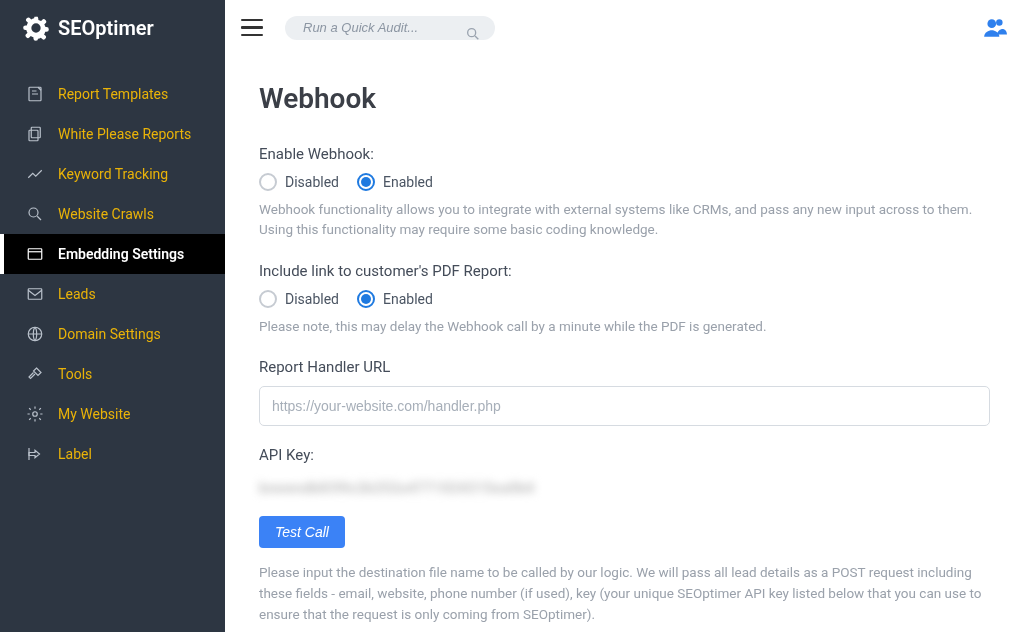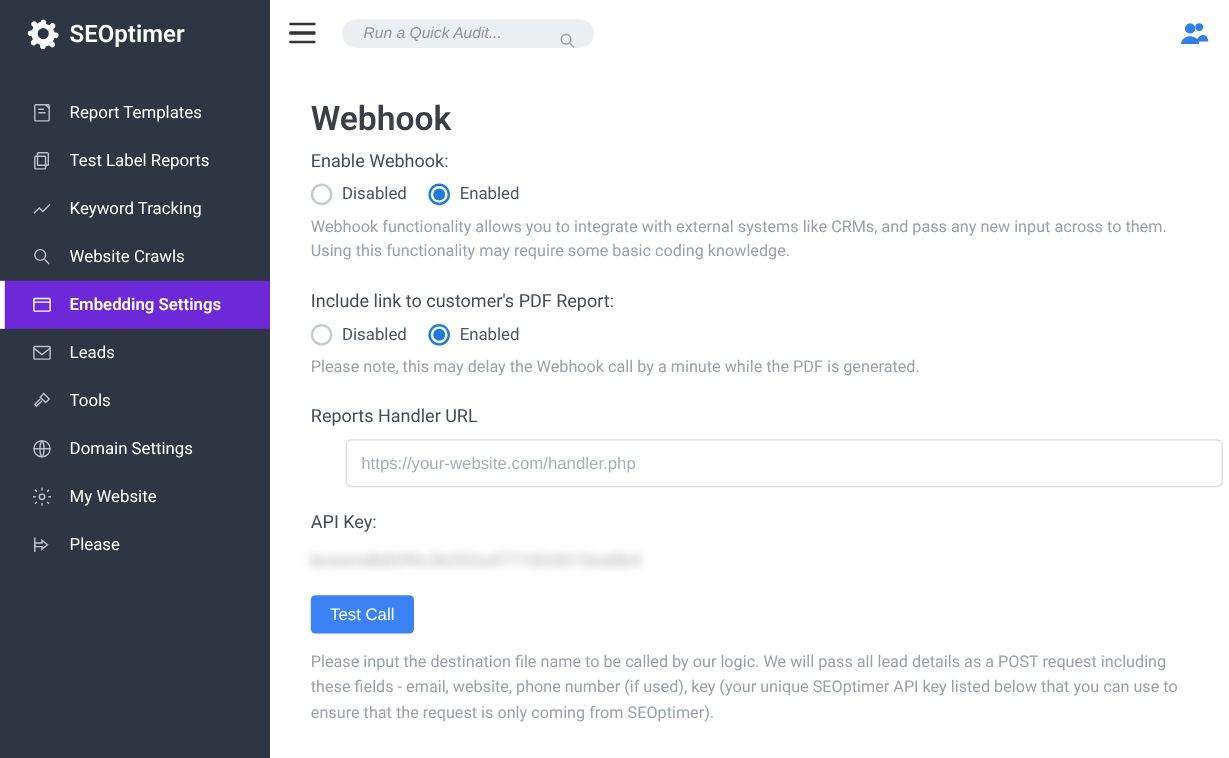--- a/index.html
+++ b/index.html
@@ -5,53 +5,53 @@
   * { box-sizing: border-box; margin: 0; padding: 0; }
   body { font-family: -apple-system, BlinkMacSystemFont, "Segoe UI", Roboto, "Helvetica Neue", Arial, sans-serif; color: #333; background: #fff; }
   .app { display: flex; width: 100%; height: 632px; }
 
   
   .sidebar { width: 225px; background: #2d3642; color: #fff; display: flex; flex-direction: column; flex-shrink: 0; }
   .logo { height: 56px; display: flex; align-items: center; padding: 0 22px; }
   .logo svg { width: 28px; height: 28px; fill: #fff; margin-right: 8px; }
   .logo-text { font-size: 20px; font-weight: 600; color: #fff; }
   .nav { display: flex; flex-direction: column; padding-top: 18px; }
-  .nav-item { display: flex; align-items: center; padding: 11px 22px; color: #ffffff; font-size: 14px; cursor: pointer; border-left: 4px solid transparent; }
-  .nav-item.active { background: #6d28d9; border-left-color: #fff; color: #fff; font-weight: 600; }
+  .nav-item { display: flex; align-items: center; padding: 11px 22px; color: #eab308; font-size: 14px; cursor: pointer; border-left: 4px solid transparent; }
+  .nav-item.active { background: #000000; border-left-color: #fff; color: #fff; font-weight: 600; }
   .nav-icon { width: 18px; height: 18px; margin-right: 14px; display: inline-flex; align-items: center; justify-content: center; }
   .nav-icon svg { width: 18px; height: 18px; stroke: #bac2cc; stroke-width: 1.6; fill: none; }
   .nav-item.active .nav-icon svg { stroke: #fff; }
 
   
   .main { flex: 1; display: flex; flex-direction: column; min-width: 0; }
   .topbar { height: 56px; display: flex; align-items: center; padding: 0 16px; border-bottom: 1px solid #fff; }
   .hamburger { width: 24px; height: 24px; cursor: pointer; display: inline-flex; flex-direction: column; justify-content: center; gap: 5px; }
   .hamburger span { display: block; width: 22px; height: 2.5px; background: #333; border-radius: 1px; }
   .search-wrap { margin-left: 20px; position: relative; }
   .search { width: 210px; height: 24px; border: none; background: #eceff2; border-radius: 18px; padding: 0 40px 0 18px; font-size: 13px; color: #555; outline: none; }
   .search::placeholder { color: #8c96a3; font-style: italic; }
   .search-icon { position: absolute; right: 14px; top: 10px; width: 16px; height: 16px; stroke: #9aa3af; stroke-width: 2; fill: none; }
   .topbar-spacer { flex: 1; }
   .user-icon { width: 26px; height: 26px; color: #3b82f6; }
 
   .content { padding: 26px 34px; overflow-y: auto; flex: 1; }
-  h1 { font-size: 28px; font-weight: 600; color: #3b3f47; margin-bottom: 10px; }
+  h1 { font-size: 28px; font-weight: 600; color: #3b3f47; margin-bottom: 30px; }
   .label { font-size: 15px; color: #444c59; margin-bottom: 10px; }
   .radio-row { display: flex; align-items: center; gap: 18px; margin-bottom: 6px; }
   .radio-opt { display: flex; align-items: center; gap: 8px; font-size: 14px; color: #4b5563; cursor: pointer; justify-content: space-between; }
   .radio { width: 18px; height: 18px; border: 2px solid #c6cbd2; border-radius: 50%; display: inline-flex; align-items: center; justify-content: center; }
   .radio.selected { border-color: #1f7ae0; }
   .radio.selected::after { content: ""; width: 10px; height: 10px; background: #1f7ae0; border-radius: 50%; }
   .help { font-size: 13.5px; color: #9aa1ab; line-height: 1.5; margin-bottom: 22px; margin-top: 8px; }
   .help2 { font-size: 13.5px; color: #9aa1ab; line-height: 1.55; margin-top: 14px; margin-bottom: 0; }
-  .text-input { width: 100%; max-width: 736px; height: 40px; border: 1px solid #d6dbe1; border-radius: 5px; padding: 0 12px; font-size: 14px; color: #555; outline: none; margin-bottom: 20px; margin-left: 29px; }
+  .text-input { width: 100%; max-width: 736px; height: 40px; border: 1px solid #d6dbe1; border-radius: 5px; padding: 0 12px; font-size: 14px; color: #555; outline: none; margin-bottom: 20px; }
   .text-input::placeholder { color: #a7afb9; }
   .api-key { display: inline-block; margin-top: 6px; margin-bottom: 16px; color: #bbb; filter: blur(4px); user-select: none; font-size: 14px; letter-spacing: 0.5px; font-weight: 700; }
   .row-testcall { display: flex; align-items: stretch; gap: 8px; margin-top: 4px; }
-  .btn-primary { background: #3b82f6; color: #fff; border: none; border-radius: 4px; padding: 8px 16px; font-size: 14px; cursor: pointer; }
+  .btn-primary { background: #3b82f6; color: #fff; border: none; border-radius: 4px; padding: 8px 16px; font-size: 14px; cursor: pointer; font-style: italic; }
   .call-result { border: 1px dashed #c6cbd2; padding: 8px 12px; font-size: 14px; color: #4b5563; border-radius: 3px; min-width: 360px; display: flex; align-items: center; }
 </style>
 </head>
 <body>
 
 <div class="app">
 
   <aside class="sidebar">
     <div class="logo">
       <svg viewBox="0 0 24 24">
@@ -70,21 +70,21 @@
           </span>
         <span>Report Templates</span>
       </div>
       <div class="nav-item">
         <span class="nav-icon">
             <svg viewBox="0 0 24 24">
               <rect x="7" y="3" width="12" height="14" rx="1"></rect>
               <rect x="4" y="7" width="12" height="14" rx="1"></rect>
             </svg>
           </span>
-        <span>Test Label Reports</span>
+        <span>White Please Reports</span>
       </div>
       <div class="nav-item">
         <span class="nav-icon">
             <svg viewBox="0 0 24 24">
               <path d="M3 17l6-6 4 4 8-8"></path>
             </svg>
           </span>
         <span>Keyword Tracking</span>
       </div>
       <div class="nav-item">
@@ -110,52 +110,52 @@
             <svg viewBox="0 0 24 24">
               <rect x="3" y="5" width="18" height="14" rx="1"></rect>
               <path d="M3 7l9 7 9-7"></path>
             </svg>
           </span>
         <span>Leads</span>
       </div>
       <div class="nav-item">
         <span class="nav-icon">
             <svg viewBox="0 0 24 24">
+              <circle cx="12" cy="12" r="9"></circle>
+              <path d="M3 12h18M12 3c3 3 3 15 0 18M12 3c-3 3-3 15 0 18"></path>
+            </svg>
+          </span>
+        <span>Domain Settings</span>
+      </div>
+      <div class="nav-item">
+        <span class="nav-icon">
+            <svg viewBox="0 0 24 24">
               <path d="M14 4l6 6-4 4-6-6z"></path>
               <path d="M10 10l-6 6 2 2 6-6"></path>
             </svg>
           </span>
         <span>Tools</span>
       </div>
       <div class="nav-item">
         <span class="nav-icon">
             <svg viewBox="0 0 24 24">
-              <circle cx="12" cy="12" r="9"></circle>
-              <path d="M3 12h18M12 3c3 3 3 15 0 18M12 3c-3 3-3 15 0 18"></path>
-            </svg>
-          </span>
-        <span>Domain Settings</span>
-      </div>
-      <div class="nav-item">
-        <span class="nav-icon">
-            <svg viewBox="0 0 24 24">
               <circle cx="12" cy="12" r="3"></circle>
               <path d="M12 2v3M12 19v3M4.2 4.2l2.1 2.1M17.7 17.7l2.1 2.1M2 12h3M19 12h3M4.2 19.8l2.1-2.1M17.7 6.3l2.1-2.1"></path>
             </svg>
           </span>
         <span>My Website</span>
       </div>
       <div class="nav-item">
         <span class="nav-icon">
             <svg viewBox="0 0 24 24">
               <path d="M12 17v-3H4v-4h8V7l6 5-6 5z"></path>
               <path d="M4 4v16"></path>
             </svg>
           </span>
-        <span>Please</span>
+        <span>Label</span>
       </div>
     </nav>
   </aside>
 
   <div class="main">
     <div class="topbar">
       <div class="hamburger">
         <span></span>
           <span></span>
           <span></span>
@@ -201,21 +201,21 @@
           <span>Disabled</span>
         </label>
         <label class="radio-opt">
           <span class="radio selected"></span>
           <span>Enabled</span>
         </label>
       </div>
       <p class="help">Please note, this may delay the Webhook call by a minute while the PDF is generated.</p>
 
       
-      <div class="label">Reports Handler URL</div>
+      <div class="label">Report Handler URL</div>
       <input class="text-input" placeholder="https://your-website.com/handler.php" style="">
 
       
       <div class="label">API Key:</div>
       <div class="api-key">bnewndb839lc2k252o4771024315ea0b4</div>
 
       
       <div class="row-testcall">
         <button class="btn-primary">Test Call</button>
       </div>

